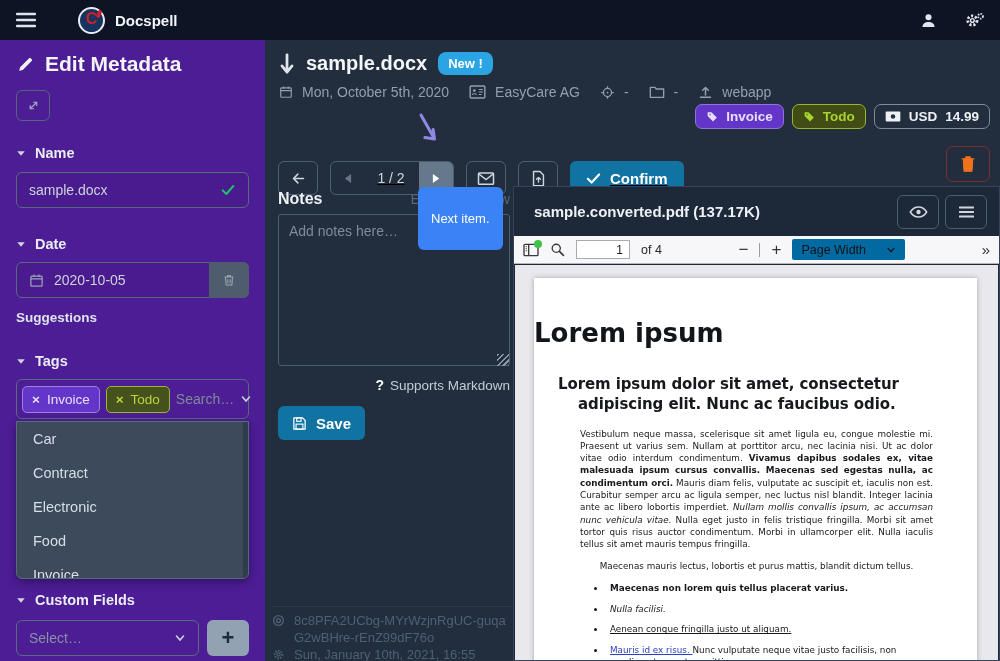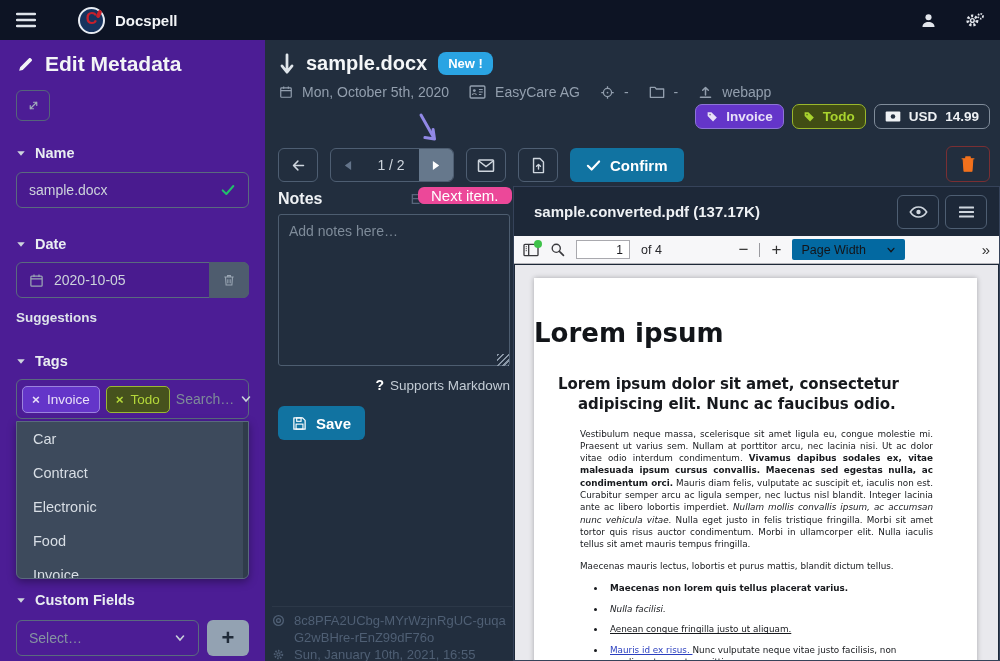--- a/index.html
+++ b/index.html
@@ -62,34 +62,34 @@
                padding:4px 10px; border-radius:8px; cursor:pointer; }
   .meta-row { margin-top:9px; display:flex; align-items:center; gap:9px; color:#939fae; font-size:14px; }
   .meta-row .sep { width:2px; }
   .badges-row { position:absolute; right:10px; top:64px; display:flex; gap:8px; }
   .badge { display:inline-flex; align-items:center; gap:7px; border-radius:7px; padding:4px 10px;
            font-size:13.5px; font-weight:bold; cursor:pointer; }
   .badge-purple { background:var(--purple); border:1px solid #8d74d6; color:#e8e0f8; }
   .badge-green  { background:#414d14; border:1px solid #9ab72c; color:var(--green); }
   .badge-usd    { background:transparent; border:1px solid #808c9a; color:#eef1f4; gap:8px; }
 
-  .toolbar { position:absolute; left:13px; top:108px; display:flex; align-items:flex-start; gap:12px; }
+  .toolbar { position:absolute; left:13px; top:121px; display:flex; align-items:flex-start; gap:12px;text-decoration:underline; }
   .tb-btn { height:34px; min-width:40px; border:1px solid #4e5e72; border-radius:6px; color:#cfd6de;
             display:flex; align-items:center; justify-content:center; cursor:pointer; background:transparent; }
   .pg-group { display:flex; align-items:stretch; height:34px; border:1px solid #4e5e72; border-radius:6px; overflow:hidden; }
   .pg-prev { width:32px; display:flex; align-items:center; justify-content:center; color:#64748a; cursor:pointer; }
   .pg-num  { width:56px; display:flex; align-items:center; justify-content:center; color:#cfd6de; font-size:14px; }
   .pg-next { width:34px; display:flex; align-items:center; justify-content:center; background:#66788c; color:#fff; cursor:pointer; }
   .confirm-btn { height:34px; background:var(--accent_blue); border-radius:6px; color:#fff; font-weight:bold;
                  font-size:15px; display:flex; align-items:center; gap:9px; padding:0 16px; cursor:pointer; }
   .trash-btn { position:absolute; right:10px; top:106px; width:44px; height:36px; border:1px solid #7a2f33;
                border-radius:6px; display:flex; align-items:center; justify-content:center; color:var(--orange); cursor:pointer; }
   .cursor-arrow { position:absolute; left:152px; top:72px; z-index:20; pointer-events:none; }
-  .tooltip { position:absolute; left:153px; top:147px; background:#ec4899; color:#fff; font-size:15px;
-             padding:0 13px; border-radius:6px; z-index:15; }
+  .tooltip { position:absolute; left:153px; top:147px; background:#3b82f6; color:#fff; font-size:13px;
+             padding:24px 13px; border-radius:6px; z-index:15; }
 
   .notes-col { position:absolute; left:13px; top:150px; width:232px; }
   .notes-head { display:flex; align-items:baseline; }
   .notes-title { color:#eef1f4; font-size:16px; font-weight:bold; }
   .notes-tabs { margin-left:auto; display:flex; gap:10px; align-items:center; color:#57657a; font-size:14.5px; }
   .notes-tabs .dot { width:3px; height:3px; border-radius:50%; background:#57657a; }
   .notes-ta { margin-top:6px; width:232px; height:152px; background:transparent; border:1px solid #4d5d70;
               border-radius:3px; resize:none; color:#ccd3db; font-size:14px; padding:8px 10px;
               font-family:"Liberation Sans",sans-serif; position:relative; }
   .notes-ta::placeholder { color:#76markdown; }
@@ -128,21 +128,21 @@
                  gap:20px; padding:0 9px; font-size:12.5px; color:#141418; cursor:pointer; }
   .dbl-chev { font-size:15px; color:#333; cursor:pointer; }
   .pdf-viewer { position:absolute; top:78px; left:1px; right:1px; bottom:0; background:#e9e9ed; overflow:hidden; }
   .pdf-page { position:absolute; left:19px; right:21px; top:13px; height:620px; background:#fff;
               box-shadow:0 0 5px rgba(0,0,0,.28); overflow:hidden;
               font-family:"DejaVu Sans",sans-serif; color:#17191d; }
   .doc-title { margin-top:40px; text-align:left; font-size:26px; font-weight:bold; color:#121519; }
   .doc-h2 { margin:26px 4px 0 24px; padding-left:20px; text-indent:-20px; font-size:15px; font-weight:bold;
             line-height:1.35; letter-spacing:-0.1px; }
   .doc-body { margin:13px 44px 0 46px; font-size:8.8px; line-height:12.3px; text-align:justify; }
-  .doc-p2 { margin:10px 44px 0 46px; font-size:8.8px; line-height:12.3px; }
+  .doc-p2 { margin:10px 44px 0 46px; font-size:8.8px; line-height:12.3px;text-align:center; }
   .doc-ul { margin:9px 44px 0 72px; font-size:8.8px; line-height:12.3px; }
   .doc-ul li { margin-bottom:8.5px; padding-left:4px; }
   .run-bold { font-weight:bold; }
   .run-italic { font-style:italic; }
   .run-underline { text-decoration:underline; }
   .run-link { color:#2b3fbf; text-decoration:underline; }
 </style>
 </head>
 <body>
 

